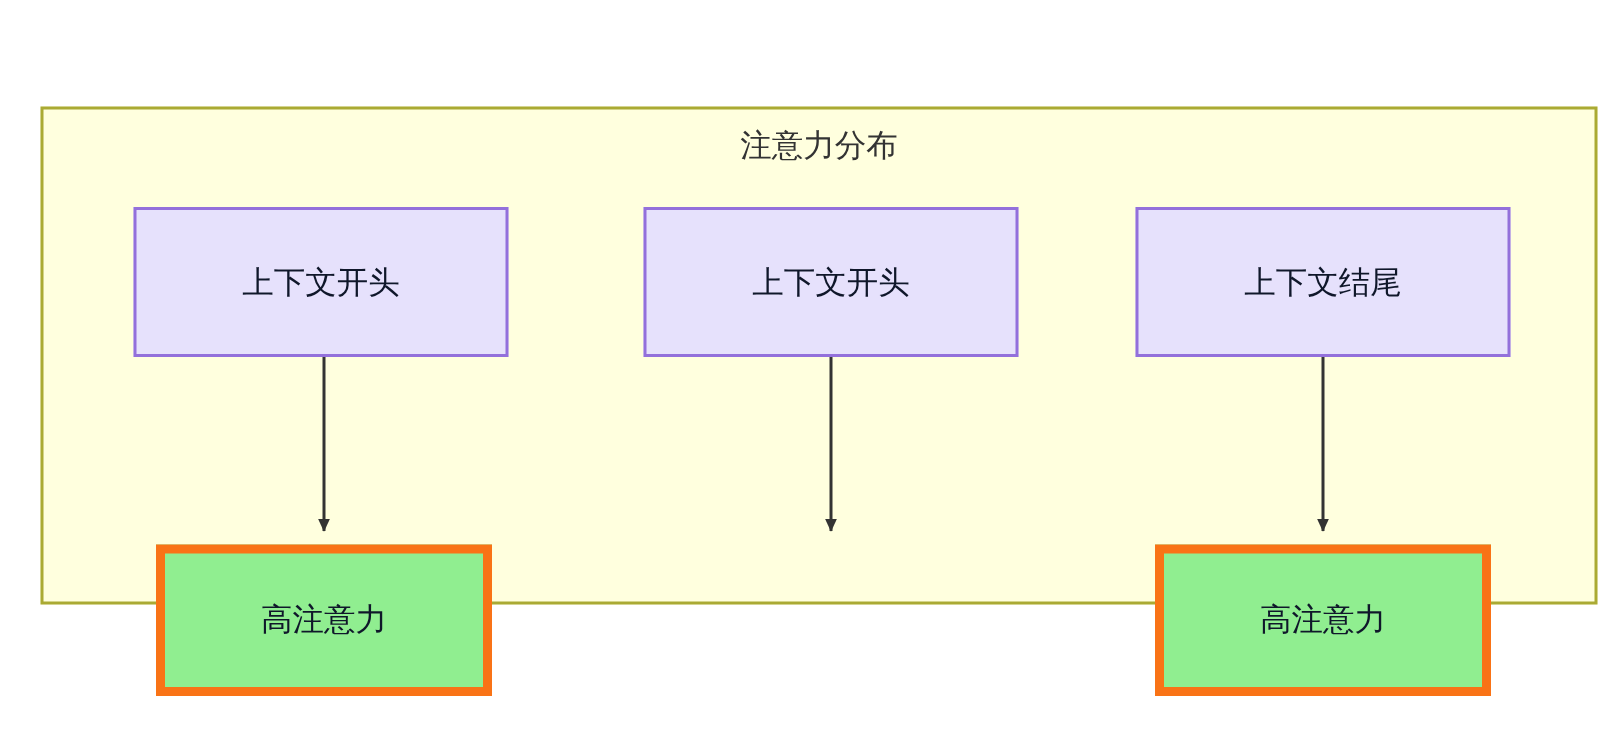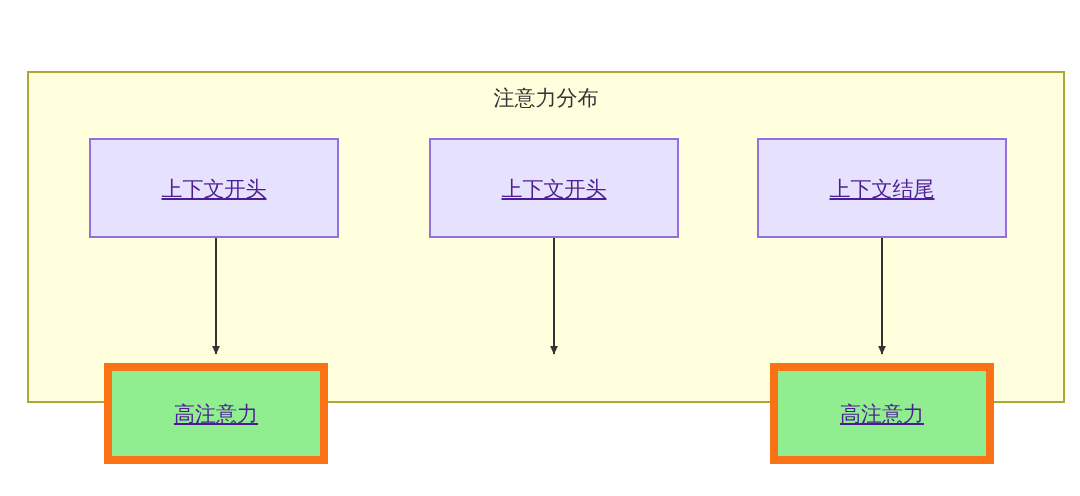--- a/index.html
+++ b/index.html
@@ -47,37 +47,36 @@
   }
 
   
   .node {
     position: absolute;
     box-sizing: border-box;
     display: flex;
     align-items: center;
     justify-content: center;
     font-size: 21px;
-    color: #4c1d95;
+    color: #0f172a;
     line-height: 1;
     white-space: nowrap;
-    text-decoration: underline;
   }
 
   .node-source {
     width: 250px;
     height: 100px;
     background: #e6e1fc;
     border: 2px solid #9370db;
   }
 
   .node-result {
     width: 224px;
     height: 101px;
-    border: 8px solid #f97316;
+    border: 6px solid #f97316;
     text-align: center;
   }
 
   .node-high {
     background: #90ee90;
   }
 
   .node-low {
     background: #fa9199;
   }

